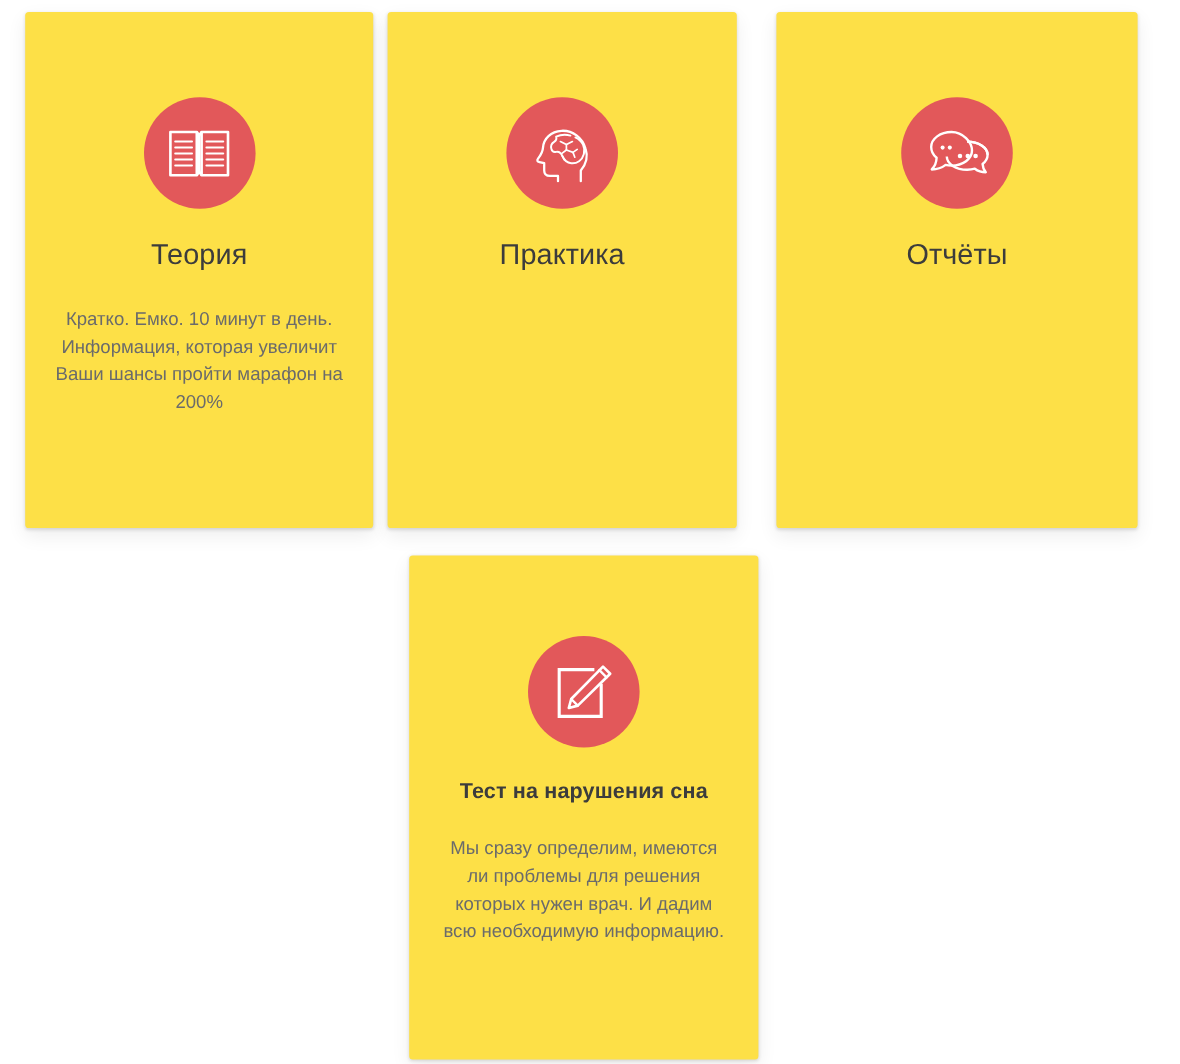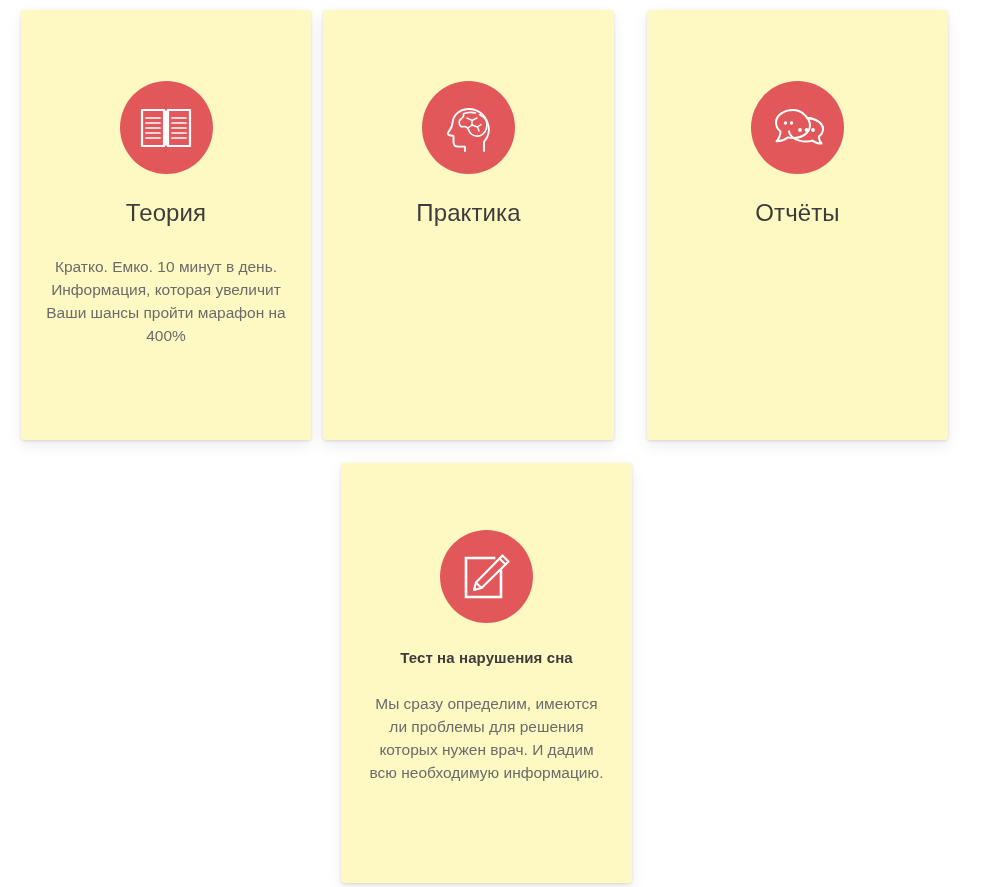--- a/index.html
+++ b/index.html
@@ -13,21 +13,21 @@
     font-family: "Liberation Sans", sans-serif;
     overflow: hidden;
   }
   .board {
     position: relative;
     width: 983px;
     height: 887px;
   }
   .card {
     position: absolute;
-    background: #fef9c3;
+    background: #fde047;
     border-radius: 3px;
     box-shadow: 0 1px 3px rgba(0,0,0,0.13), 0 6px 16px rgba(0,0,0,0.07);
     box-sizing: border-box;
     display: flex;
     flex-direction: column;
     align-items: center;
     overflow: hidden;
   }
   .card-1 { left: 21px;  top: 10px;  width: 290px; height: 430px; }
   .card-2 { left: 323px; top: 10px;  width: 291px; height: 430px; }
@@ -54,21 +54,21 @@
     font-size: 24px;
     font-weight: 400;
     color: #3c3c3c;
     letter-spacing: 0.1px;
     margin-top: 25px;
     text-align: center;
     line-height: 1.15;
     padding: 0 8px;
   }
   .card-4 .card-title {
-    font-size: 15px;
+    font-size: 18px;
     font-weight: 700;
     color: #3c3c3c;
     margin-top: 26px;
   }
 
   .card-body {
     font-size: 15.5px;
     line-height: 23px;
     color: #6b6b6b;
     text-align: center;
@@ -100,21 +100,21 @@
             <path d="M6 32 H20"></path>
           <path d="M32 12 H46"></path>
             <path d="M32 17 H46"></path>
             <path d="M32 22 H46"></path>
             <path d="M32 27 H46"></path>
             <path d="M32 32 H46"></path>
         </g>
       </svg>
     </div>
     <div class="card-title">Теория</div>
-    <div class="card-body">Кратко. Емко. 10 минут в день. Информация, которая увеличит Ваши шансы пройти марафон на 400%</div>
+    <div class="card-body">Кратко. Емко. 10 минут в день. Информация, которая увеличит Ваши шансы пройти марафон на 200%</div>
   </div>
 
   <div class="card card-2">
     <div class="icon-circle" style="background:#e2585a">
       <svg width="52" height="52" viewBox="0 0 52 52" fill="none" xmlns="http://www.w3.org/2000/svg">
         <path d="M41 40 V49 M41 40 C46 34 47 28 45 22 C42.5 12.5 34 6.5 25 7 C16 7.5 10 13.5 9.5 21 C9.3 24 8.2 26.5 5.5 30 C4.3 31.6 4.6 32.8 6.6 33.2 L10.5 34 V40 C10.5 43 12.3 44.6 15.3 44.6 H22 V49" stroke="#ffffff" stroke-width="1.9" stroke-linecap="round" stroke-linejoin="round" fill="none"></path>
         <path d="M36.5 12.5 C42.5 15.5 45 21 43.5 26.5 C42.2 31.4 37.8 34.6 33 34 C29.6 33.6 27 31.2 25.6 28 C24.6 25.6 22.5 24.2 20.4 24.6 C18.6 25 17 24 16.5 22.2 C15.8 19.8 16.8 17.4 18.8 16.2 C20.5 15.2 21 13.6 20.4 11.8 C23.8 10.4 28.6 10 32.4 11" stroke="#ffffff" stroke-width="1.6" stroke-linecap="round" stroke-linejoin="round" fill="none"></path>
         <g stroke="#ffffff" stroke-width="1.4" stroke-linecap="round" fill="none">
           <path d="M24 16 L29 18.5 L34 16"></path>
           <path d="M29 18.5 V23"></path>

